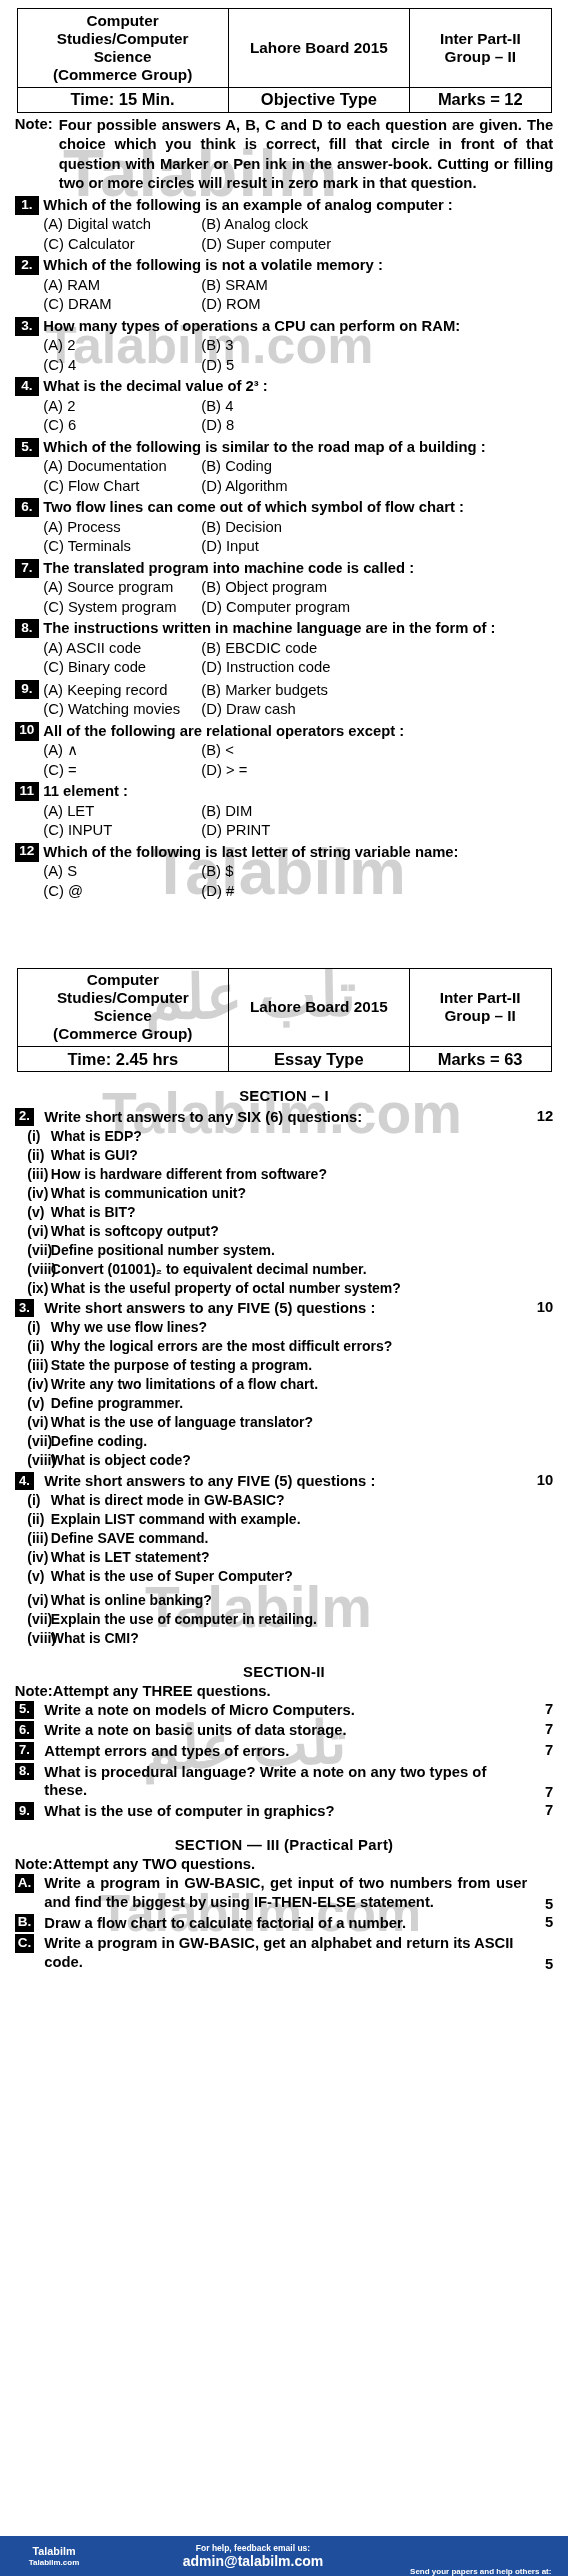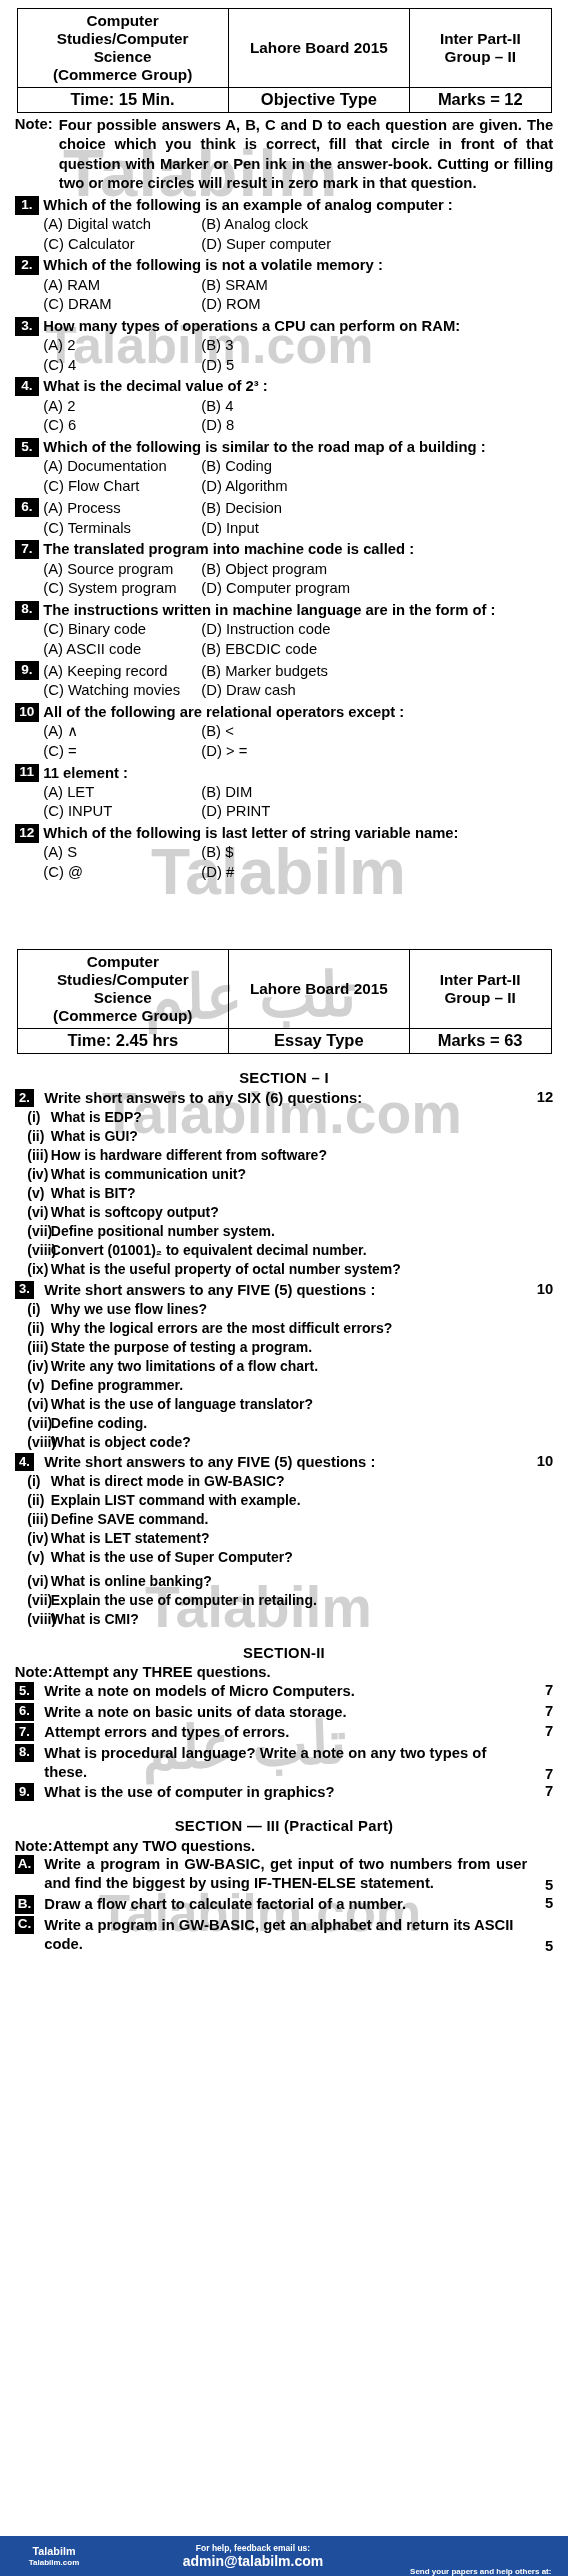--- a/index.html
+++ b/index.html
@@ -250,20 +250,21 @@
         <div class="opts">
           <div class="opt a">(C) Flow Chart</div>
           <div class="opt b">(D) Algorithm</div>
         </div>
       </div>
     </div>
 
     <div class="q">
       <div class="qnum">6.</div>
       <div class="qbody">
+        <div class="qtext">Two flow lines can come out of which symbol of flow chart :</div>
         <div class="opts">
           <div class="opt a">(A) Process</div>
           <div class="opt b">(B) Decision</div>
         </div>
         <div class="opts">
           <div class="opt a">(C) Terminals</div>
           <div class="opt b">(D) Input</div>
         </div>
       </div>
     </div>
@@ -281,26 +282,26 @@
           <div class="opt b">(D) Computer program</div>
         </div>
       </div>
     </div>
 
     <div class="q">
       <div class="qnum">8.</div>
       <div class="qbody">
         <div class="qtext">The instructions written in machine language are in the form of :</div>
         <div class="opts">
+          <div class="opt a">(A) ASCII code</div>
+          <div class="opt b">(B) EBCDIC code</div>
+        </div>
+        <div class="opts">
           <div class="opt a">(C) Binary code</div>
           <div class="opt b">(D) Instruction code</div>
-        </div>
-        <div class="opts">
-          <div class="opt a">(A) ASCII code</div>
-          <div class="opt b">(B) EBCDIC code</div>
         </div>
       </div>
     </div>
 
     <div class="q">
       <div class="qnum">9.</div>
       <div class="qbody">
         <div class="opts">
           <div class="opt a">(A) Keeping record</div>
           <div class="opt b">(B) Marker budgets</div>

